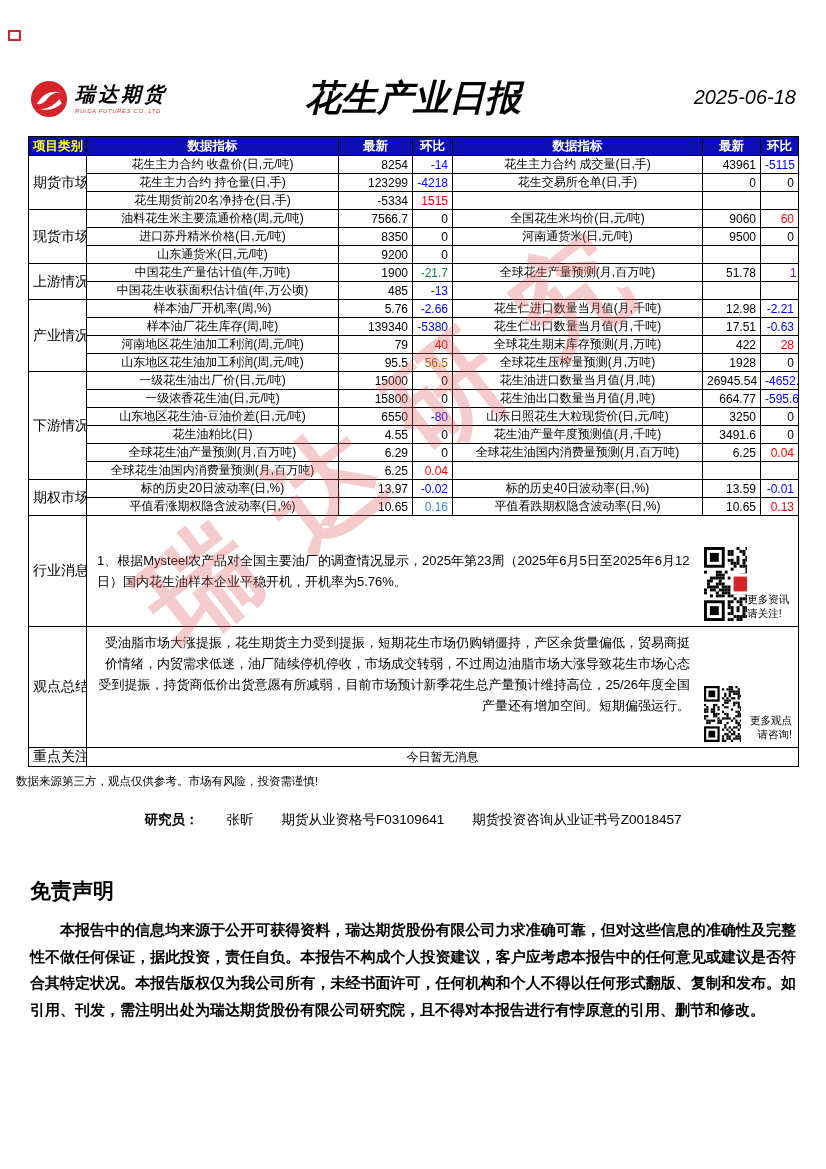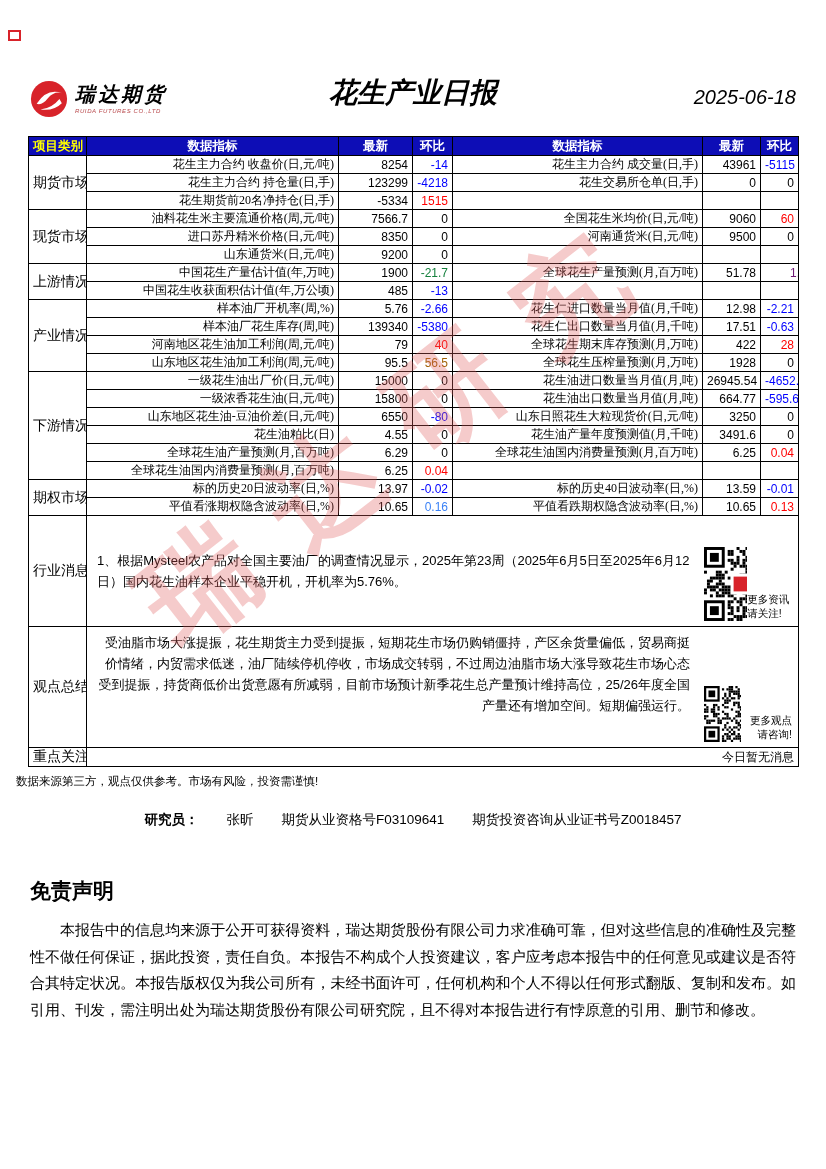--- a/index.html
+++ b/index.html
@@ -14,31 +14,31 @@
   .report-header { position: relative; height: 136px; font-style: italic; }
   .corner-mark {
     position: absolute; left: 8px; top: 30px; width: 13px; height: 11px;
     border: 2px solid var(--brand-red, #d8232a);
   }
   .logo { position: absolute; left: 30px; top: 80px; display: flex; align-items: center; gap: 7px; }
   .logo svg { width: 38px; height: 38px; display: block; }
   .logo-stack { display: flex; flex-direction: column; }
   .logo-cn { font-size: 20px; font-weight: bold; letter-spacing: 3px; color: #000; line-height: 1.05; }
   .logo-en { font-size: 6px; color: #b8474a; letter-spacing: 0.6px; margin-top: 3px; }
-  .page-title { position: absolute; left: 0; width: 100%; top: 74px; margin: 0; text-align: center; font-size: 28px; font-weight: bold; color: #000; }
+  .page-title { position: absolute; left: 0; width: 100%; top: 74px; margin: 0; text-align: center; font-size: 36px; font-weight: bold; color: #000; }
   .report-date { position: absolute; right: 30px; top: 86px; font-size: 20px; color: #000; }
 
   
   table.report { border-collapse: collapse; table-layout: fixed; width: 770px; margin: 0 0 0 28px; }
   .report th, .report td { border: 1px solid #000; font-size: 12px; padding: 0 4px; overflow: hidden; white-space: nowrap; color: #000; }
   .report thead th { background: var(--header-bg, #0d0db6); color: var(--header-text, #fff); font-weight: bold; height: 19px; font-size: 12.5px; }
   .report thead th.first { color: var(--header-first-text, #ffff00); }
   .report tbody tr.data-row { height: 18px; }
   .report td.cat { text-align: center; font-size: 14px; }
-  .report td.ind { text-align: right; font-family: Liberation Serif, serif; }
+  .report td.ind { text-align: center; }
   .report td.val, .report td.chg { text-align: right; }
 
   .report tr.news-row { height: 110px; }
   .report tr.summary-row { height: 120px; }
   .report tr.focus-row { height: 19px; }
   .report td.block-cell { white-space: normal; vertical-align: top; padding: 5px 6px; }
   .block { display: flex; gap: 10px; }
   .news-row .block { height: 100px; }
   .summary-row .block { height: 110px; text-align: right; }
   .btext { flex: 1; white-space: normal; font-size: 13px; line-height: 1.62; padding: 0 4px; }
@@ -53,21 +53,21 @@
     font-size: 112px; font-weight: bold; letter-spacing: 44px;
     color: var(--watermark, rgba(224, 92, 92, 0.32));
     pointer-events: none; white-space: nowrap; z-index: 3;
   }
 
   
   .footnote { margin: 7px 0 0 16px; font-size: 11.5px; color: #000; }
   .researcher-line { margin-top: 22px; display: flex; justify-content: center; gap: 28px; font-size: 13.5px; color: #000; }
   .res-label { font-weight: bold; }
   .disclaimer h2 { margin: 48px 30px 12px; font-size: 21px; font-weight: bold; color: #000; }
-  .disclaimer p { margin: 0 30px; font-size: 15px; line-height: 1.78; text-align: justify; text-indent: 2em; color: #000; }
+  .disclaimer p { margin: 0 30px; font-size: 15px; line-height: 1.78; text-align: justify; text-indent: 2em; color: #000; font-weight: bold; }
 </style>
 </head>
 <body>
 
 <div class="page">
 
   <div class="report-header">
     <div class="corner-mark"></div>
     <div class="logo">
       <svg viewBox="0 0 40 40" aria-hidden="true">

